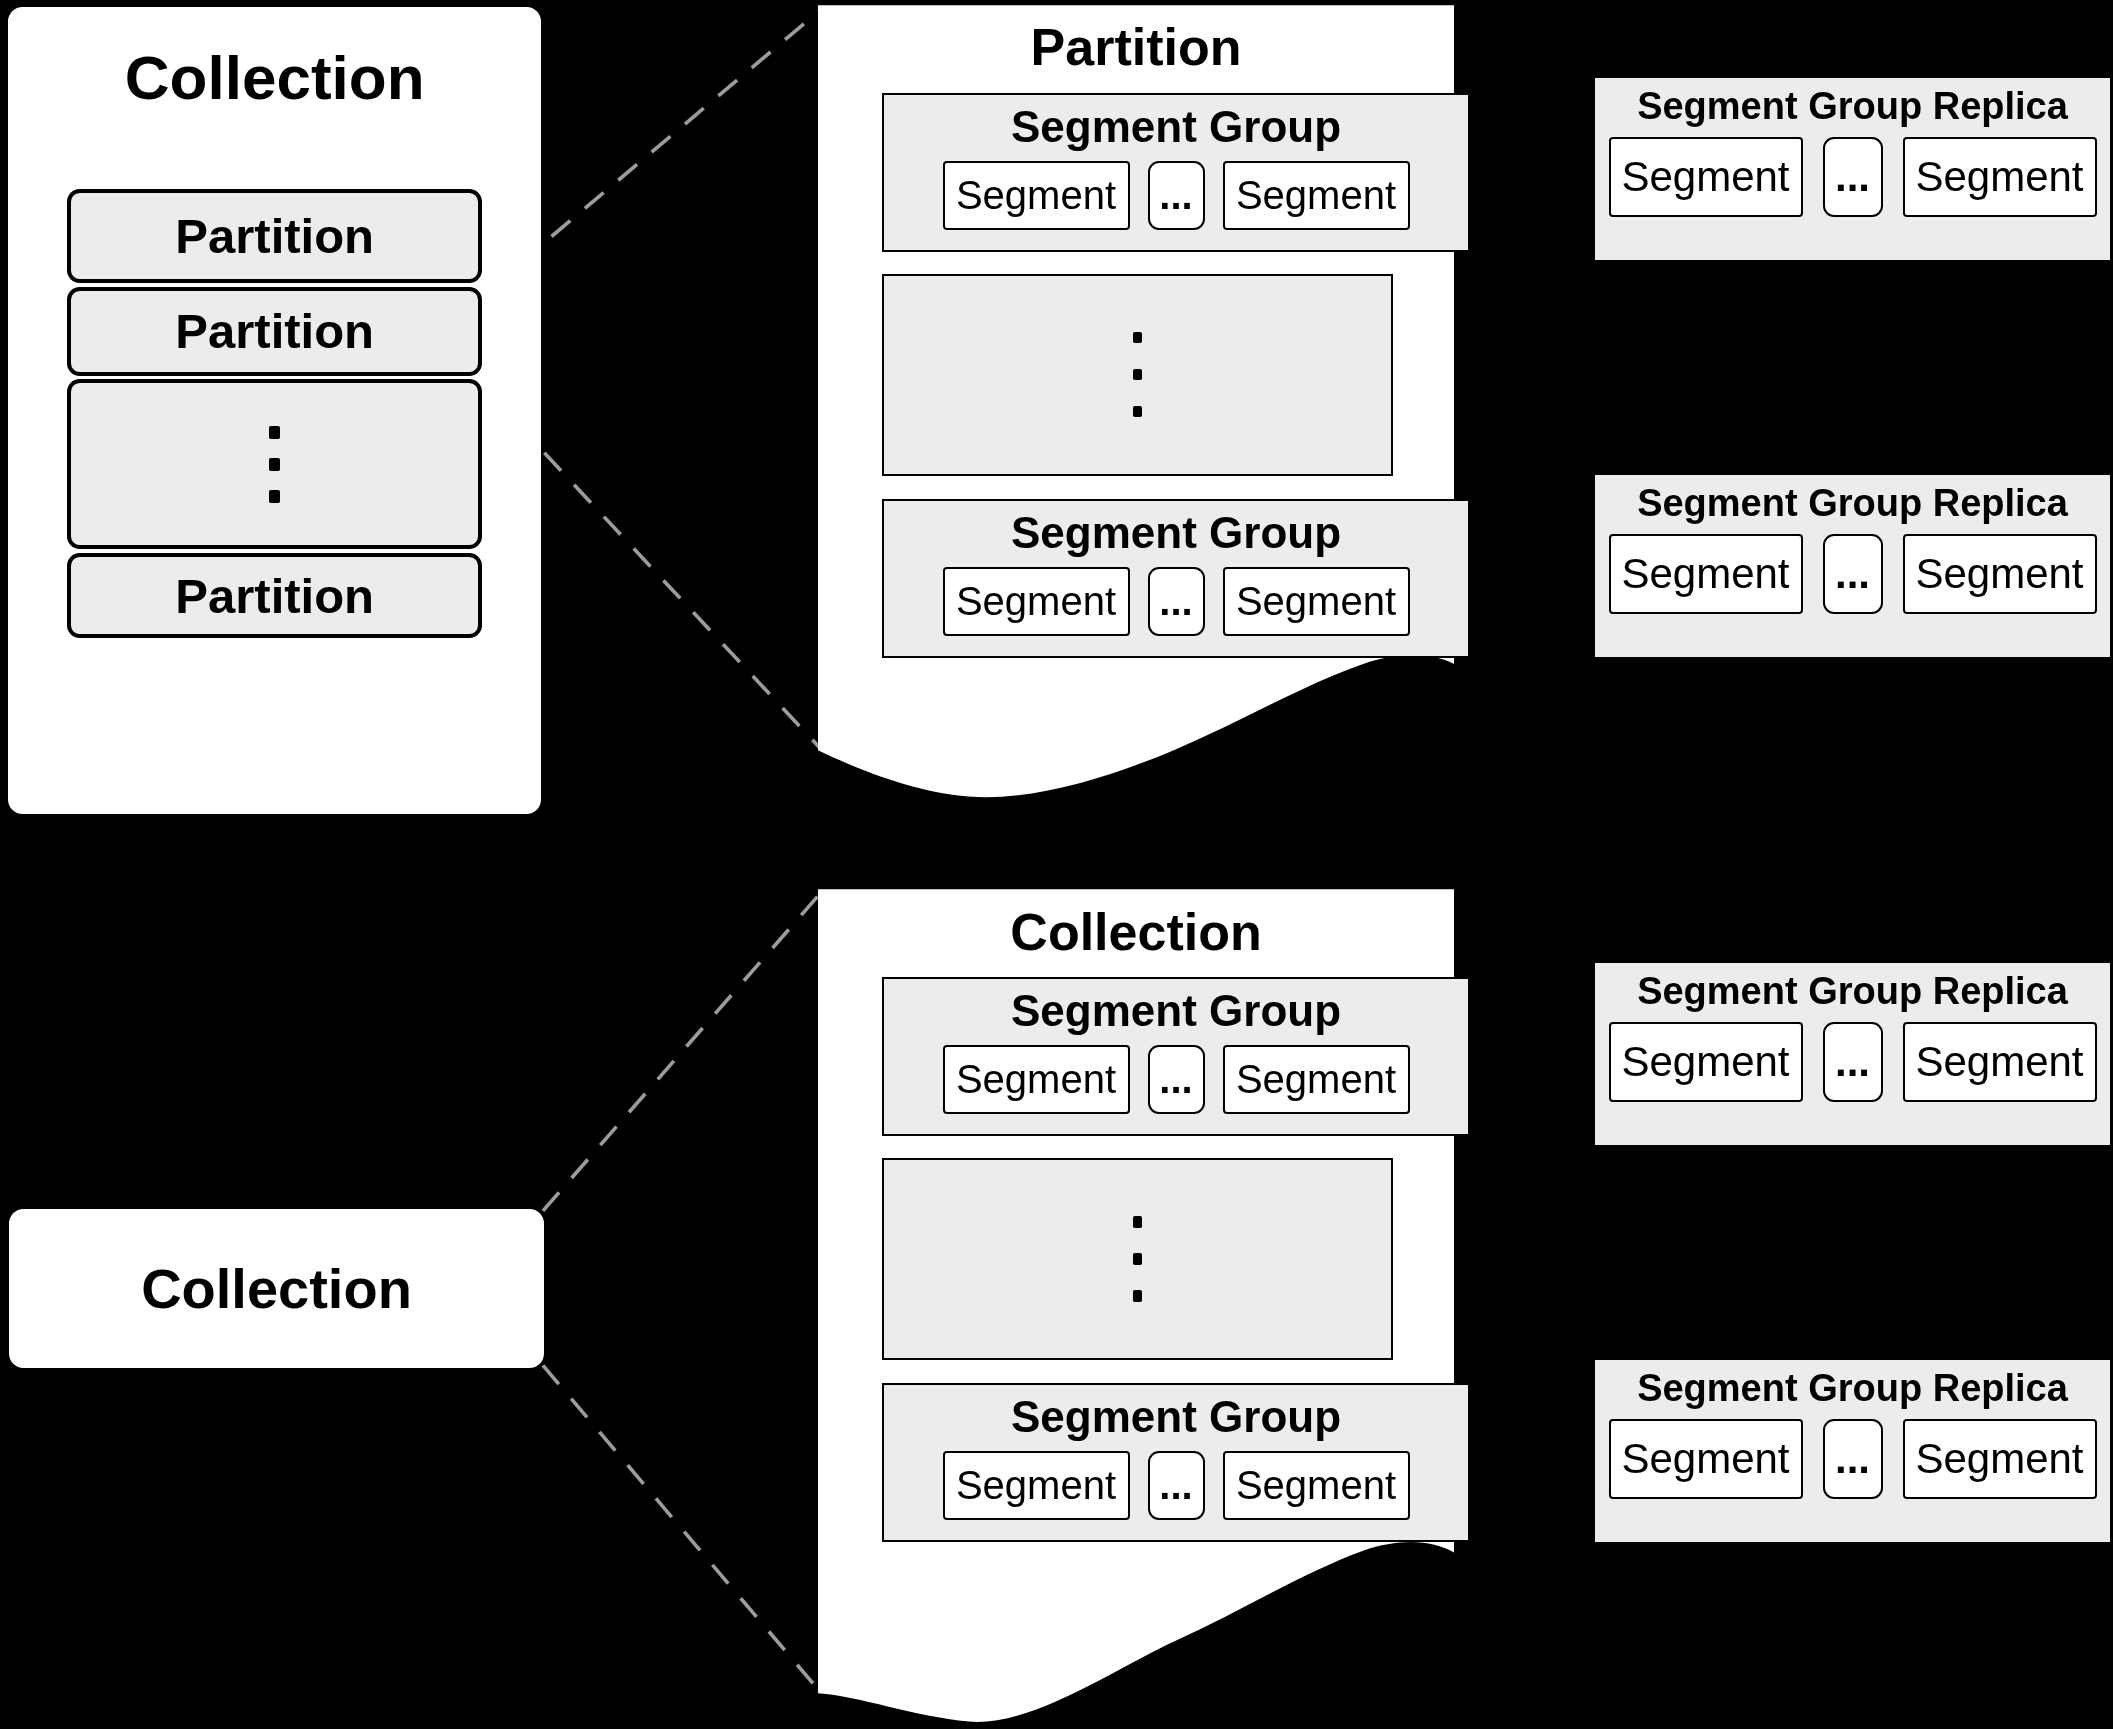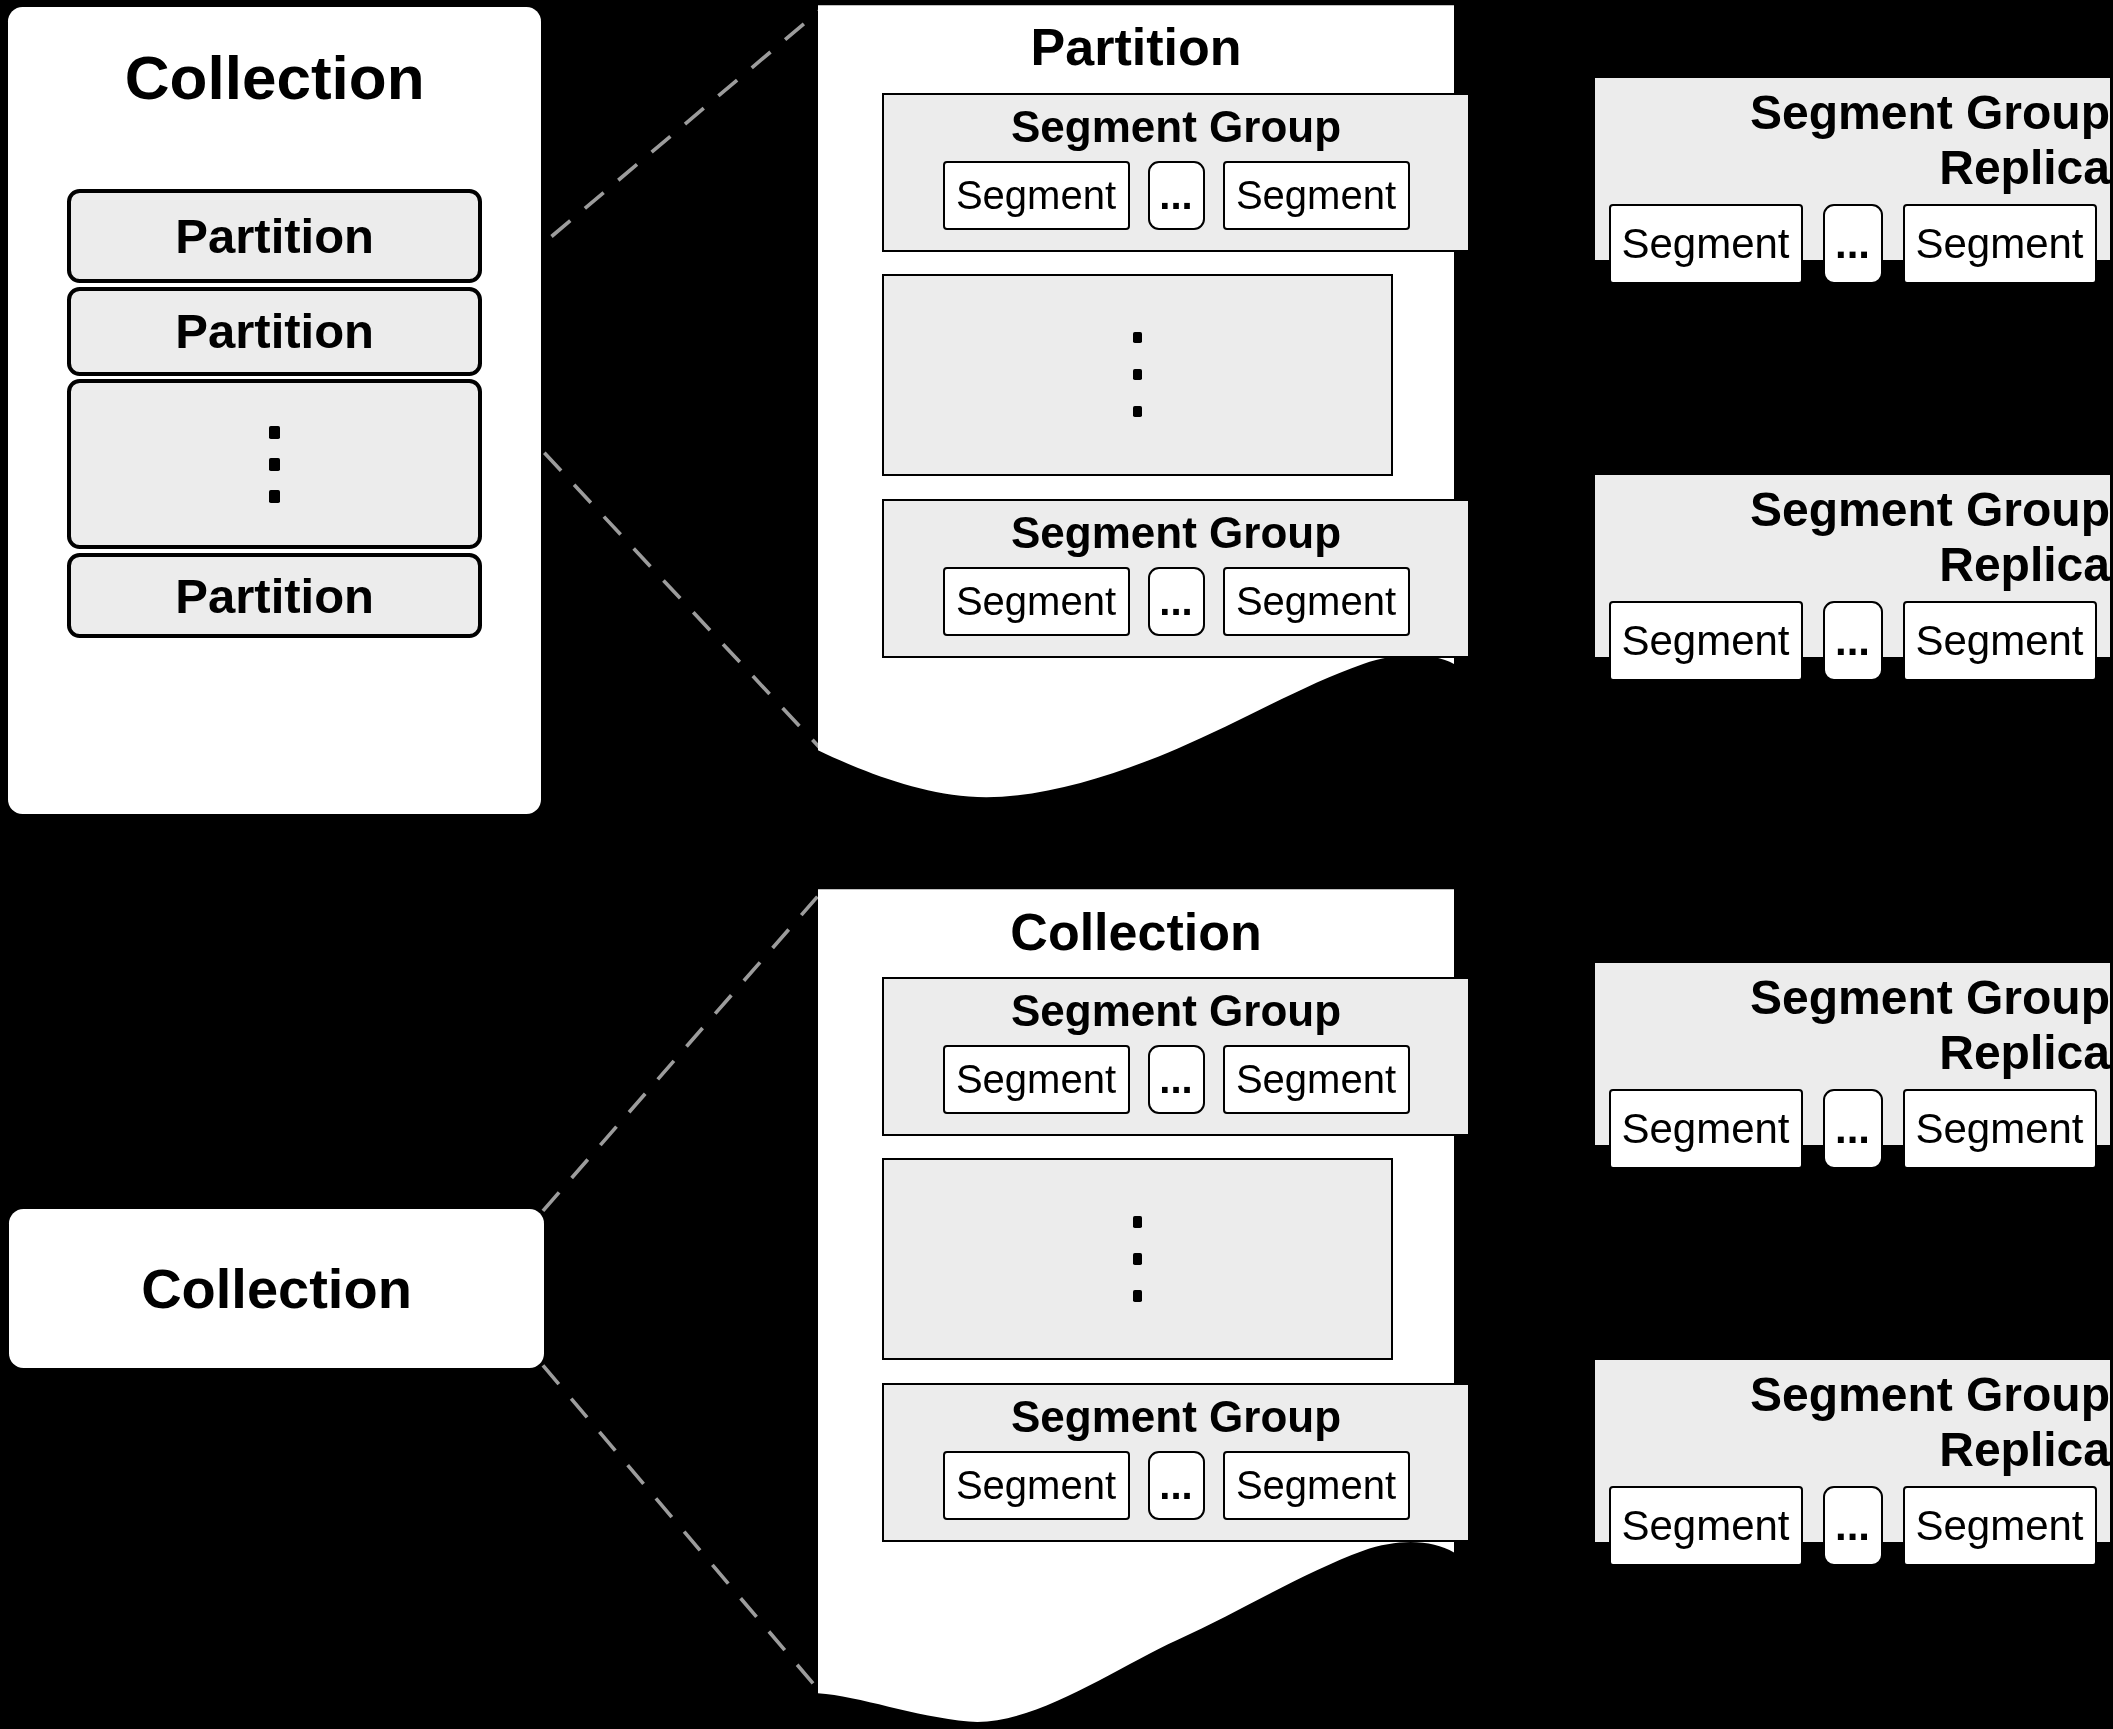--- a/index.html
+++ b/index.html
@@ -44,21 +44,21 @@
   .seg-row{display:flex;justify-content:center;align-items:center;gap:18px;margin-top:9px;}
   .seg{
     box-sizing:border-box;height:69px;background:#fff;border:2.7px solid #000;border-radius:4px;
     display:flex;align-items:center;justify-content:center;font-size:40px;font-weight:400;
   }
   .seg.wide{width:187px;}
   .seg.mini{width:57px;border-radius:11px;font-weight:700;}
 
   
   .replica{position:absolute;left:1595px;width:515px;height:182px;background:#ececec;box-sizing:border-box;}
-  .replica .rep-title{margin-top:7.3px;text-align:right;font-size:48px;font-weight:700;}
+  .replica .rep-title{margin-top:7.3px;text-align:center;font-size:38px;font-weight:700;}
   .replica .seg-row{gap:20px;margin-top:9px;}
   .replica .seg{height:80px;font-size:42px;}
   .replica .seg.wide{width:194px;}
   .replica .seg.mini{width:60px;}
   .r1{top:78px;} .r2{top:475px;} .r3{top:963px;} .r4{top:1360px;}
 </style>
 </head>
 <body>
 
 <div class="canvas">

